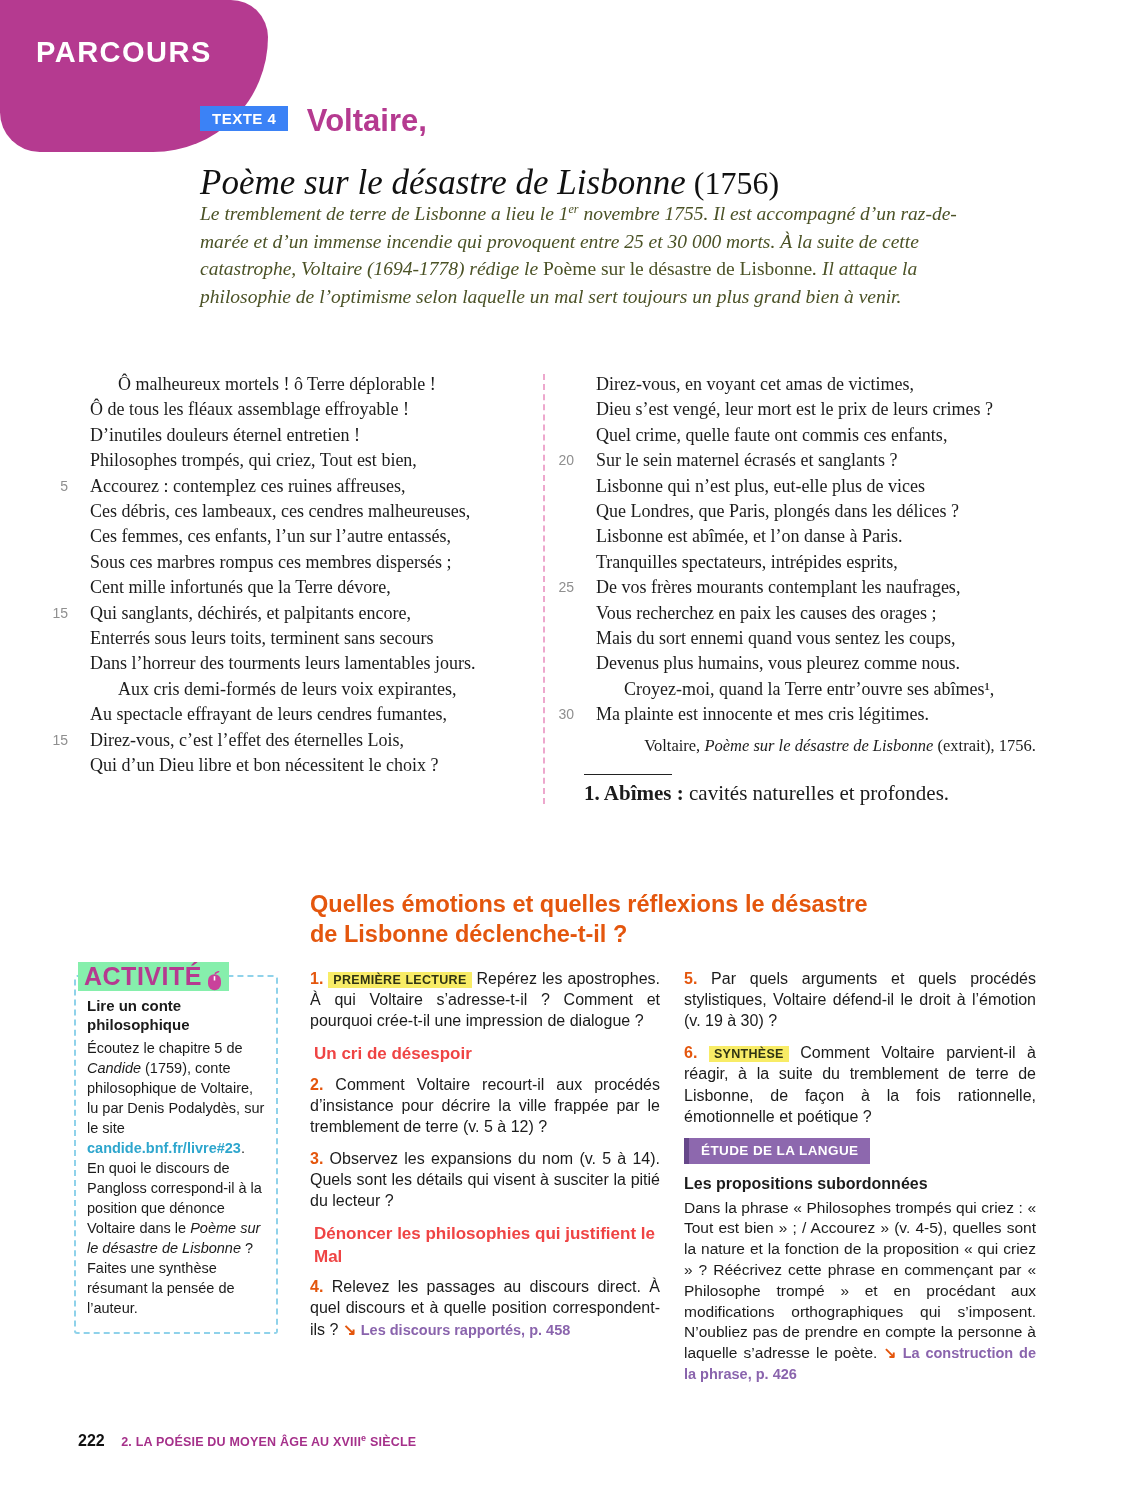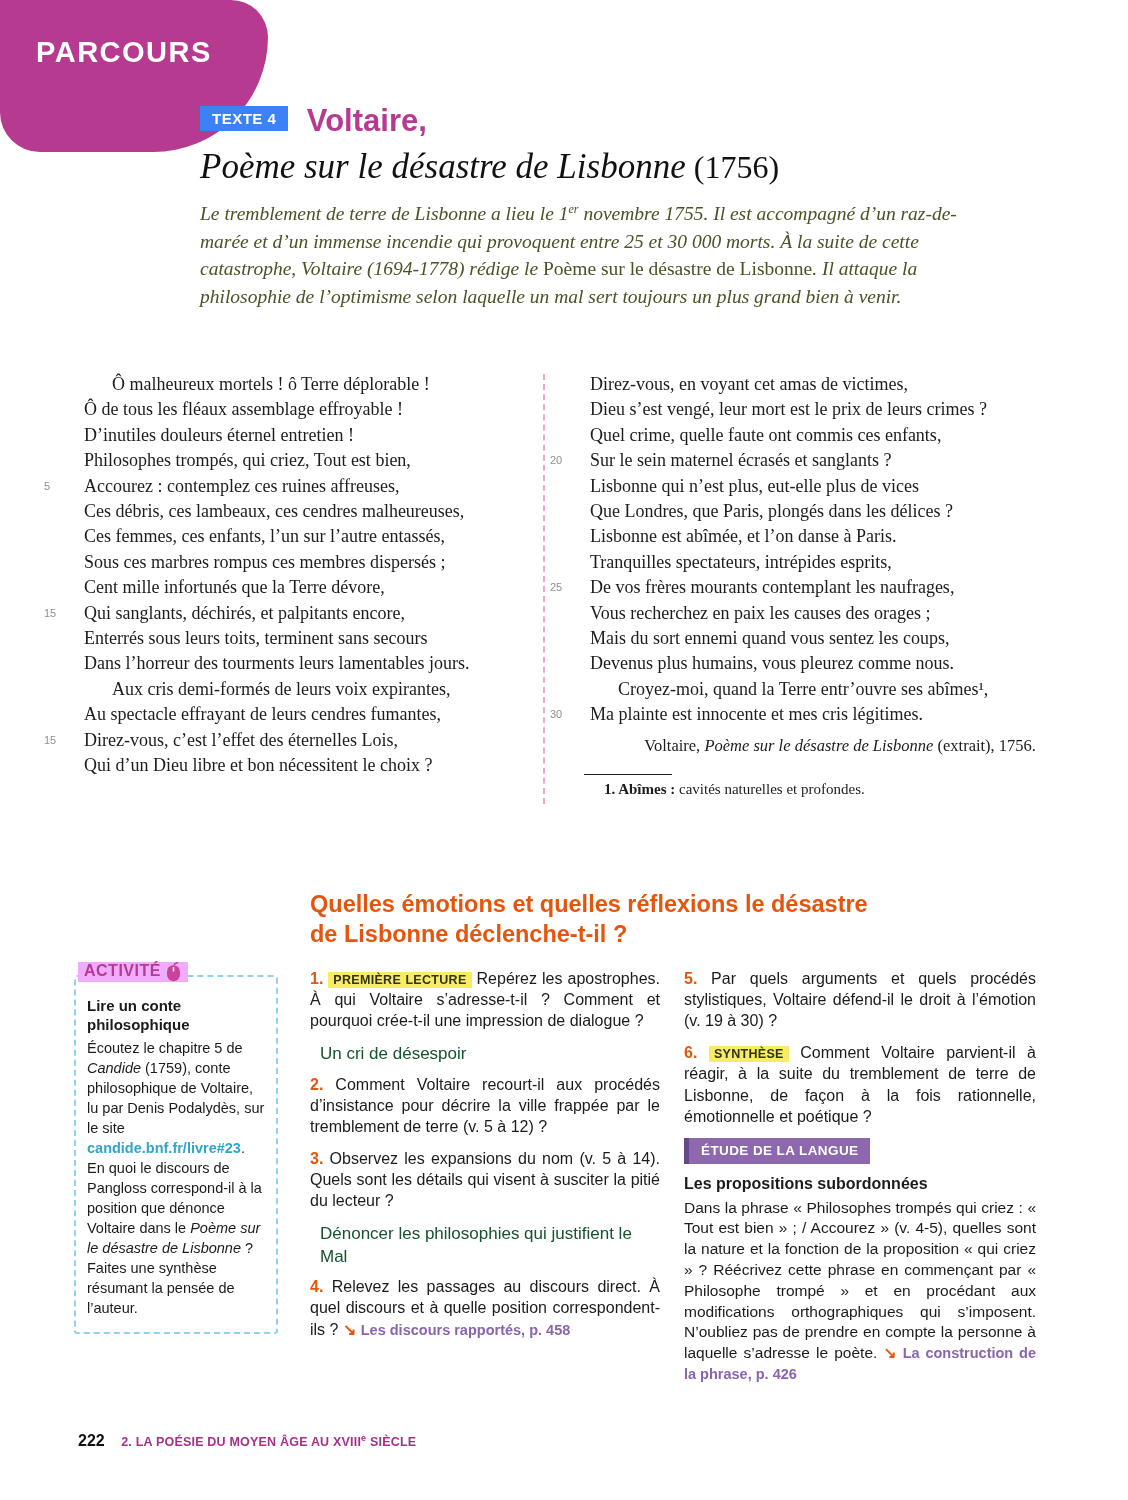--- a/index.html
+++ b/index.html
@@ -10,65 +10,65 @@
   
   .blob{position:absolute;left:0;top:0;width:268px;height:152px;background:#b53a90;
         border-radius:0 42px 130px 45px;}
   .parcours{position:absolute;left:36px;top:36px;color:#fff;font-size:29px;font-weight:bold;
             letter-spacing:1.5px;}
   
   .header{position:absolute;left:200px;top:103px;}
   .texte-badge{background:#3b82f6;color:#fff;font-weight:bold;font-size:15px;padding:4px 12px;
                letter-spacing:.5px;display:inline-block;vertical-align:7px;}
   .author{color:#b53a90;font-weight:bold;font-size:31px;margin-left:14px;}
-  .title{font-family:"Liberation Serif",serif;font-size:35px;font-style:italic;margin-top:8px;color:#111;}
+  .title{font-family:"Liberation Serif",serif;font-size:35px;font-style:italic;margin-top:24px;color:#111;}
   .title-year{font-style:normal;font-size:32px;}
   
   .intro{position:absolute;left:200px;top:200px;width:762px;font-family:"Liberation Serif",serif;
          font-style:italic;font-size:19.5px;line-height:1.42;color:#4b5226;margin:0;}
   .intro .roman{font-style:normal;}
   sup{font-size:.62em;}
   
   .poem-col{position:absolute;font-family:"Liberation Serif",serif;font-size:18px;color:#1c1c1c;}
   #poem-left{left:44px;top:372px;width:494px;}
   #poem-right{left:550px;top:372px;width:486px;}
   .poem-line{display:flex;line-height:25.4px;}
-  .line-num{width:24px;margin-right:16px;font-family:"Liberation Sans",sans-serif;
-            font-size:11px;color:#8f8f8f;line-height:25.4px;flex:none;}
+  .line-num{width:24px;text-align:right;margin-right:22px;font-family:"Liberation Sans",sans-serif;
+            font-size:14px;color:#8f8f8f;line-height:25.4px;flex:none;}
   .line-text{white-space:nowrap;}
   .poem-line.indent .line-text{padding-left:28px;}
   .divider{position:absolute;left:543px;top:374px;height:430px;border-left:2px dashed #eda8cd;}
   .attribution{margin-top:8px;font-size:16.5px;text-align:right;font-family:"Liberation Serif",serif;}
   .attribution .it{font-style:italic;}
   .fn-rule{margin-top:18px;margin-left:34px;width:88px;border-top:1.5px solid #222;}
-  .footnote{margin-top:6px;margin-left:54px;font-size:15px;font-family:"Liberation Serif",serif;}
+  .footnote{margin-top:6px;margin-left:34px;font-size:21px;font-family:"Liberation Serif",serif;}
   .footnote .b{font-weight:bold;}
   
   .main-heading{position:absolute;left:310px;top:890px;width:600px;color:#e4560d;
                 font-size:23.5px;font-weight:bold;line-height:1.27;}
   .q-col{position:absolute;width:350px;font-size:16px;line-height:1.32;color:#1b1b1b;}
   #q-left{left:310px;top:968px;}
   #q-right{left:684px;top:968px;width:352px;}
   .question{margin-bottom:11px;text-align:justify;}
   .q-num{color:#e4560d;font-weight:bold;}
   .q-badge{background:#f8ec66;font-weight:bold;font-size:12.5px;padding:1px 5px;color:#2f3313;
            letter-spacing:.3px;}
-  .q-subhead{color:#14532d;font-weight:normal;font-size:17px;margin:12px 10px 8px;}
+  .q-subhead{color:#ef4444;font-weight:bold;font-size:17px;margin:12px 4px 8px;}
   .q-arrow{color:#e4560d;font-weight:bold;}
   .q-link{color:#8a64ad;font-weight:bold;font-size:14.5px;text-decoration:none;cursor:pointer;}
   
   .etude{margin-top:6px;}
   .etude-badge{display:inline-block;background:#8d68ae;color:#fff;font-weight:bold;font-size:13.5px;
                padding:4px 12px;letter-spacing:.4px;border-left:5px solid #66478a;}
   .etude-title{font-weight:bold;margin-top:9px;font-size:16px;}
   .etude-body{margin-top:4px;text-align:justify;font-size:15.5px;line-height:1.34;}
   
   .activity{position:absolute;left:74px;top:975px;width:204px;}
-  .activity-label{position:absolute;top:-13px;left:4px;background:#f0abfc;padding:0 6px;color:#b53a90;
-                  font-weight:bold;font-size:16px;letter-spacing:.5px;display:flex;align-items:flex-start;gap:5px;}
+  .activity-label{position:absolute;top:-13px;left:4px;background:#86efac;padding:0 6px;color:#b53a90;
+                  font-weight:bold;font-size:25px;letter-spacing:.5px;display:flex;align-items:flex-end;gap:5px;}
   .activity-box{border:2px dashed #8fd2ea;border-radius:3px;padding:20px 11px 14px;font-size:14.5px;
                 line-height:1.38;color:#1b1b1b;}
   .activity-title{font-weight:bold;font-size:15px;line-height:1.25;margin-bottom:3px;}
   .it{font-style:italic;}
   .activity-link{color:#2ea6cd;font-weight:bold;text-decoration:none;cursor:pointer;}
   
   .footer{position:absolute;left:78px;top:1432px;}
   .footer-num{font-weight:bold;font-size:16px;color:#111;margin-right:12px;}
   .footer-chapter{color:#a5308a;font-weight:bold;font-size:12.5px;letter-spacing:.2px;}
   .footer-chapter sup{font-size:9px;}

